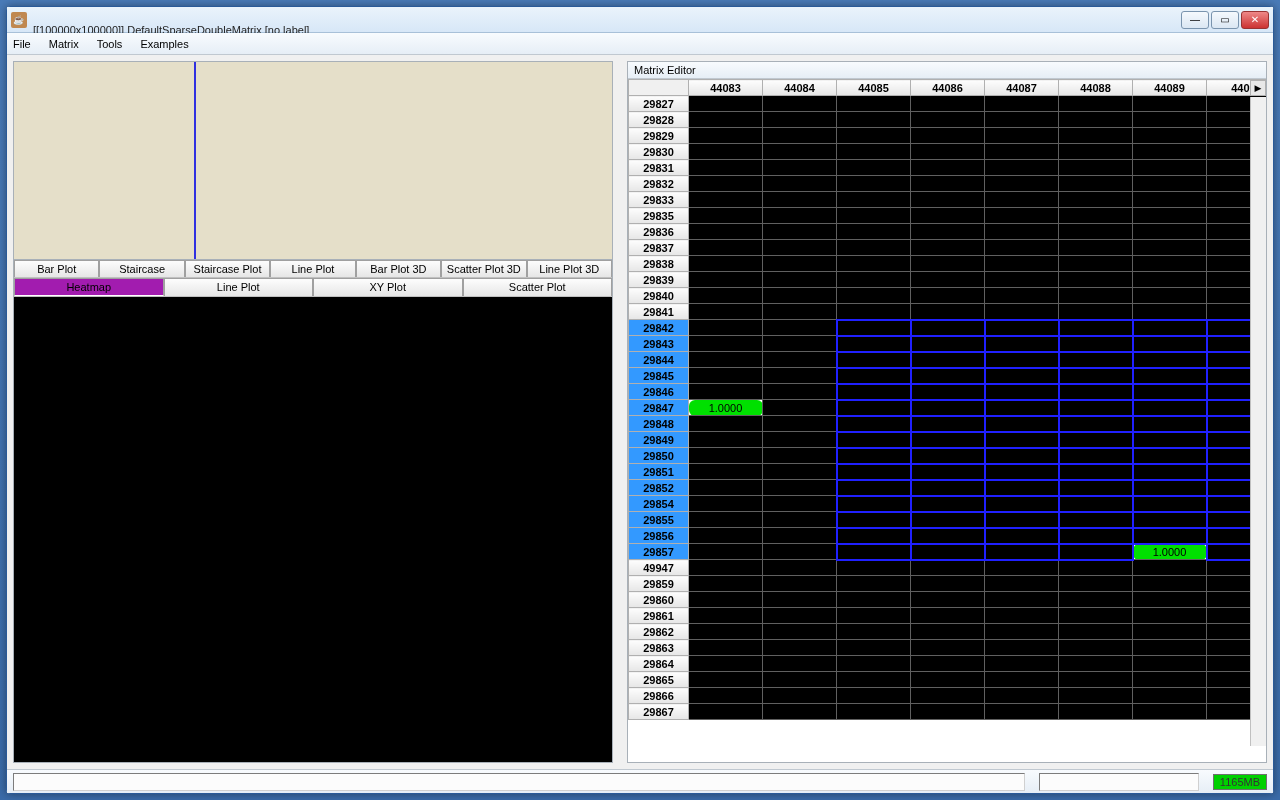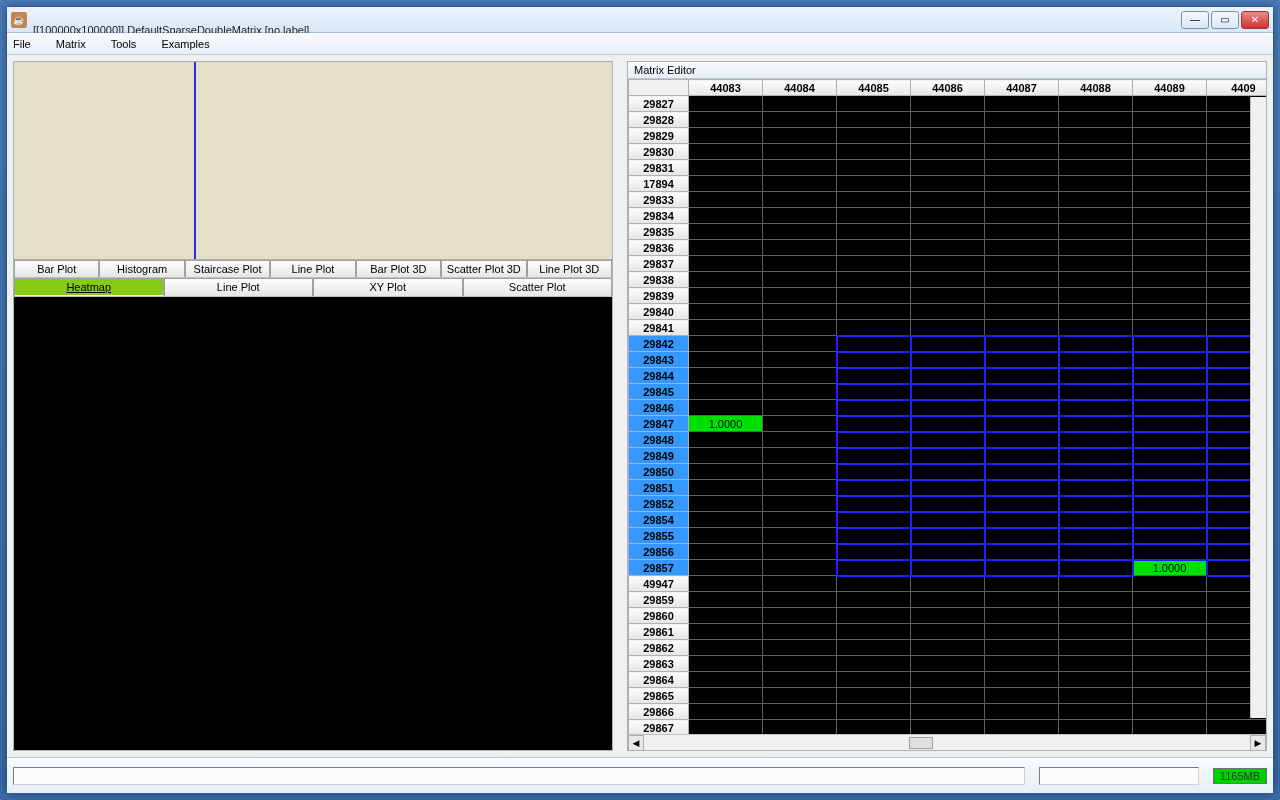--- a/index.html
+++ b/index.html
@@ -51,21 +51,21 @@
   display: flex; align-items: center; justify-content: center;
   font-size: 10px;
 }
 .win-btn.close { background: linear-gradient(#e88,#c33); color:#fff; border-color:#933;}
 .menubar {
   height: 22px;
   background: linear-gradient(#f8fbfe,#e6eef6);
   display: flex;
   align-items: center;
   padding: 0 6px;
-  gap: 25px;
+  gap: 18px;
   border-bottom: 1px solid #c0c8d0;
 }
 .menubar span { cursor: default; }
 .content {
   flex: 1;
   display: flex;
   padding: 6px;
   gap: 6px;
   min-height: 0;
 }
@@ -98,23 +98,22 @@
   text-align: center;
   padding: 2px 4px;
   border: 1px solid #a0a0a0;
   border-bottom: none;
   background: linear-gradient(#fdfdfd,#e6e6e6);
   font-size: 11px;
   white-space: nowrap;
   cursor: default;
 }
 .plot-tabs2 .tab.active {
-  background: #84cc16;
+  background: #a21caf;
   border-bottom: 1px solid #fff;
-  text-decoration: underline;
 }
 .heatmap {
   flex: 1;
   background: #000;
   position: relative;
 }
 .right-panel {
   flex: 1;
   display: flex;
   flex-direction: column;
@@ -126,21 +125,20 @@
 .editor-title {
   padding: 2px 6px;
   background: linear-gradient(#f8fbfe,#e6eef6);
   border-bottom: 1px solid #c0c8d0;
 }
 .grid-wrap {
   flex: 1;
   overflow: hidden;
   position: relative;
   display: flex;
-  flex-direction: column;
 }
 .grid-scroll {
   flex: 1;
   overflow: hidden;
   position: relative;
 }
 table.matrix {
   border-collapse: collapse;
   width: 100%;
   table-layout: fixed;
@@ -180,20 +178,21 @@
 }
 tr.selrow td.selcell {
   background: #000;
   border: 2px solid #2020ff;
   height: 14px;
 }
 td.green {
   background: #00e000 !important;
   color: #000 !important;
   text-align: center;
+  border-radius: 6px;
 }
 .hscroll {
   height: 16px;
   background: #f0f0f0;
   border-top: 1px solid #c0c0c0;
   position: relative;
 }
 .hscroll .thumb {
   position: absolute;
   left: 44%; top: 2px;
@@ -211,21 +210,21 @@
 .hscroll .arr.l { left: 0; }
 .hscroll .arr.r { right: 0; }
 .vscroll {
   position: absolute;
   right: 0; top: 18px; bottom: 16px;
   width: 16px;
   background: #f0f0f0;
   border-left: 1px solid #c0c0c0;
 }
 .statusbar {
-  height: 36px;
+  height: 24px;
   background: linear-gradient(#f8fbfe,#e6eef6);
   border-top: 1px solid #c0c8d0;
   display: flex;
   align-items: center;
   padding: 0 6px;
   gap: 14px;
 }
 .statusbar .stretch { flex: 1; border: 1px inset #d0d0d0; height: 18px; background:#fcfcfc;}
 .mem {
   background: #00d000;
@@ -256,21 +255,21 @@
     <span>Examples</span>
   </div>
 
   <div class="content">
     <div class="left-panel">
       <div class="top-plot">
         <div class="vline"></div>
       </div>
       <div class="plot-tabs1" id="tabs1">
           <div class="tab">Bar Plot</div>
-          <div class="tab">Histogram</div>
+          <div class="tab">Staircase</div>
           <div class="tab">Staircase Plot</div>
           <div class="tab">Line Plot</div>
           <div class="tab">Bar Plot 3D</div>
           <div class="tab">Scatter Plot 3D</div>
           <div class="tab">Line Plot 3D</div>
         </div>
       <div class="plot-tabs2" id="tabs2">
           <div class="tab active">Heatmap</div>
           <div class="tab">Line Plot</div>
           <div class="tab">XY Plot</div>
@@ -345,43 +344,32 @@
                   <td class="cell"></td>
                   <td class="cell"></td>
                   <td class="cell"></td>
                   <td class="cell"></td>
                   <td class="cell"></td>
                   <td class="cell"></td>
                   <td class="cell"></td>
                   <td class="cell"></td>
                 </tr>
                 <tr>
-                  <th class="rowhead">17894</th>
+                  <th class="rowhead">29832</th>
                   <td class="cell"></td>
                   <td class="cell"></td>
                   <td class="cell"></td>
                   <td class="cell"></td>
                   <td class="cell"></td>
                   <td class="cell"></td>
                   <td class="cell"></td>
                   <td class="cell"></td>
                 </tr>
                 <tr>
                   <th class="rowhead">29833</th>
-                  <td class="cell"></td>
-                  <td class="cell"></td>
-                  <td class="cell"></td>
-                  <td class="cell"></td>
-                  <td class="cell"></td>
-                  <td class="cell"></td>
-                  <td class="cell"></td>
-                  <td class="cell"></td>
-                </tr>
-                <tr>
-                  <th class="rowhead">29834</th>
                   <td class="cell"></td>
                   <td class="cell"></td>
                   <td class="cell"></td>
                   <td class="cell"></td>
                   <td class="cell"></td>
                   <td class="cell"></td>
                   <td class="cell"></td>
                   <td class="cell"></td>
                 </tr>
                 <tr>

